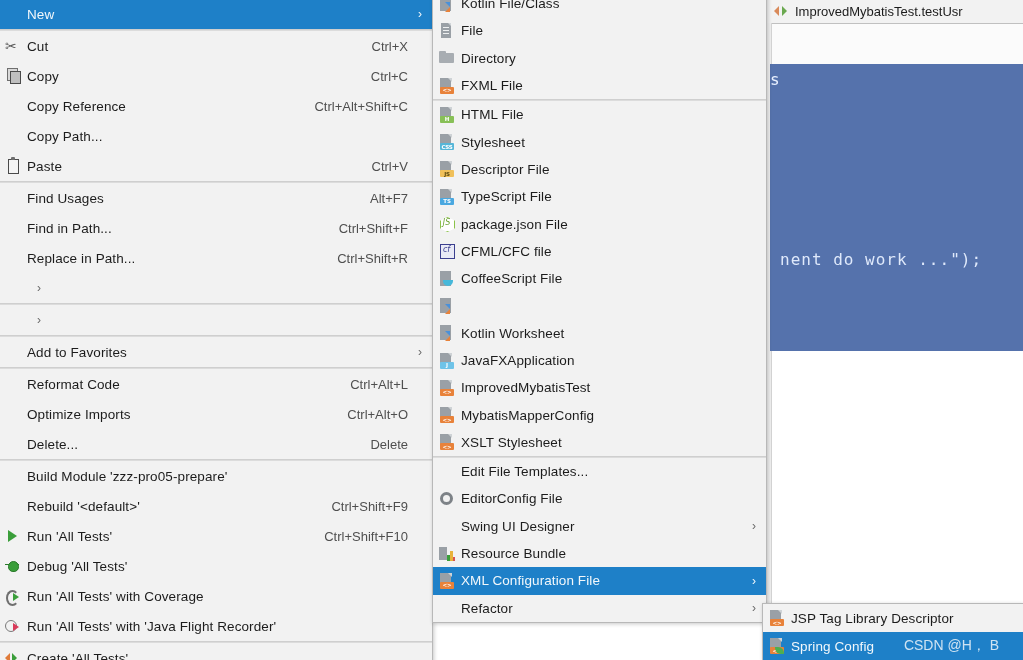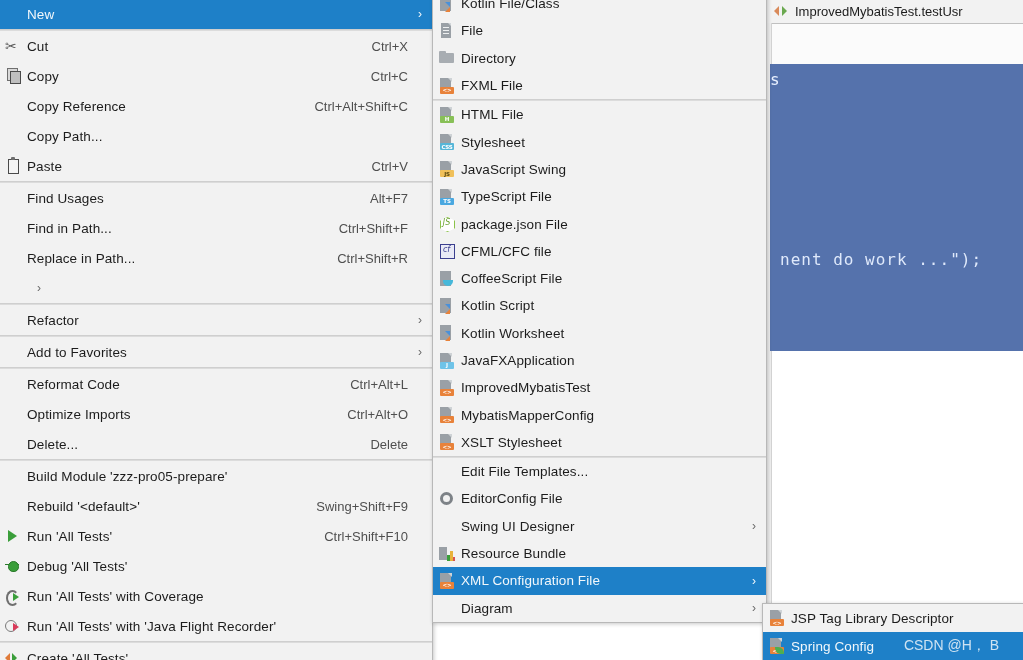--- a/index.html
+++ b/index.html
@@ -316,21 +316,20 @@
         <span class="mi-accel">Ctrl+Shift+R</span>
         <span class="mi-arrow"></span>
       </div>
       <div class="menu-item">
         <span class="mi-icon"></span>
         <span class="mi-arrow">›</span>
       </div>
       <div class="menu-sep"></div>
       <div class="menu-item">
         <span class="mi-icon"></span>
-        <span class="mi-label">Refactor</span>
         <span class="mi-arrow">›</span>
       </div>
       <div class="menu-sep"></div>
       <div class="menu-item">
         <span class="mi-icon"></span>
         <span class="mi-label">Add to Favorites</span>
         <span class="mi-arrow">›</span>
       </div>
       <div class="menu-sep"></div>
       <div class="menu-item">
@@ -353,21 +352,21 @@
       </div>
       <div class="menu-sep"></div>
       <div class="menu-item">
         <span class="mi-icon"></span>
         <span class="mi-label">Build Module 'zzz-pro05-prepare'</span>
         <span class="mi-arrow"></span>
       </div>
       <div class="menu-item">
         <span class="mi-icon"></span>
         <span class="mi-label">Rebuild '&lt;default&gt;'</span>
-        <span class="mi-accel">Swing+Shift+F9</span>
+        <span class="mi-accel">Ctrl+Shift+F9</span>
         <span class="mi-arrow"></span>
       </div>
       <div class="menu-item">
         <span class="mi-icon">
           <span class="ic ic-run">
             <i class="t"></i>
           </span>
         </span>
         <span class="mi-label">Run 'All Tests'</span>
         <span class="mi-accel">Ctrl+Shift+F10</span>
@@ -486,21 +485,21 @@
         <span class="mi-arrow"></span>
       </div>
       <div class="menu-item">
         <span class="mi-icon">
           <span class="ic ic-file">
             <span class="page"></span>
             <span class="fold"></span>
             <span class="badge" style="background:#f0c05a;color:#5a4a10">JS</span>
           </span>
         </span>
-        <span class="mi-label">JavaScript Swing</span>
+        <span class="mi-label">Descriptor File</span>
         <span class="mi-arrow"></span>
       </div>
       <div class="menu-item">
         <span class="mi-icon">
           <span class="ic ic-file">
             <span class="page"></span>
             <span class="fold"></span>
             <span class="badge" style="background:#4aa8e0;color:#fff">TS</span>
           </span>
         </span>
@@ -538,21 +537,20 @@
         <span class="mi-arrow"></span>
       </div>
       <div class="menu-item">
         <span class="mi-icon">
           <span class="ic ic-kt">
             <i class="p"></i>
             <i class="k2"></i>
             <i class="k1"></i>
           </span>
         </span>
-        <span class="mi-label">Kotlin Script</span>
         <span class="mi-arrow"></span>
       </div>
       <div class="menu-item">
         <span class="mi-icon">
           <span class="ic ic-kt">
             <i class="p"></i>
             <i class="k2"></i>
             <i class="k1"></i>
           </span>
         </span>
@@ -642,21 +640,21 @@
             <span class="page"></span>
             <span class="fold"></span>
             <span class="badge" style="background:#e8823a;color:#fff">&lt;&gt;</span>
           </span>
         </span>
         <span class="mi-label">XML Configuration File</span>
         <span class="mi-arrow">›</span>
       </div>
       <div class="menu-item">
         <span class="mi-icon"></span>
-        <span class="mi-label">Diagram</span>
+        <span class="mi-label">Refactor</span>
         <span class="mi-arrow">›</span>
       </div>
     </div>
 
   <div class="menu" id="xml-menu">
       <div class="menu-item">
         <span class="mi-icon">
           <span class="ic ic-file">
             <span class="page"></span>
             <span class="fold"></span>

